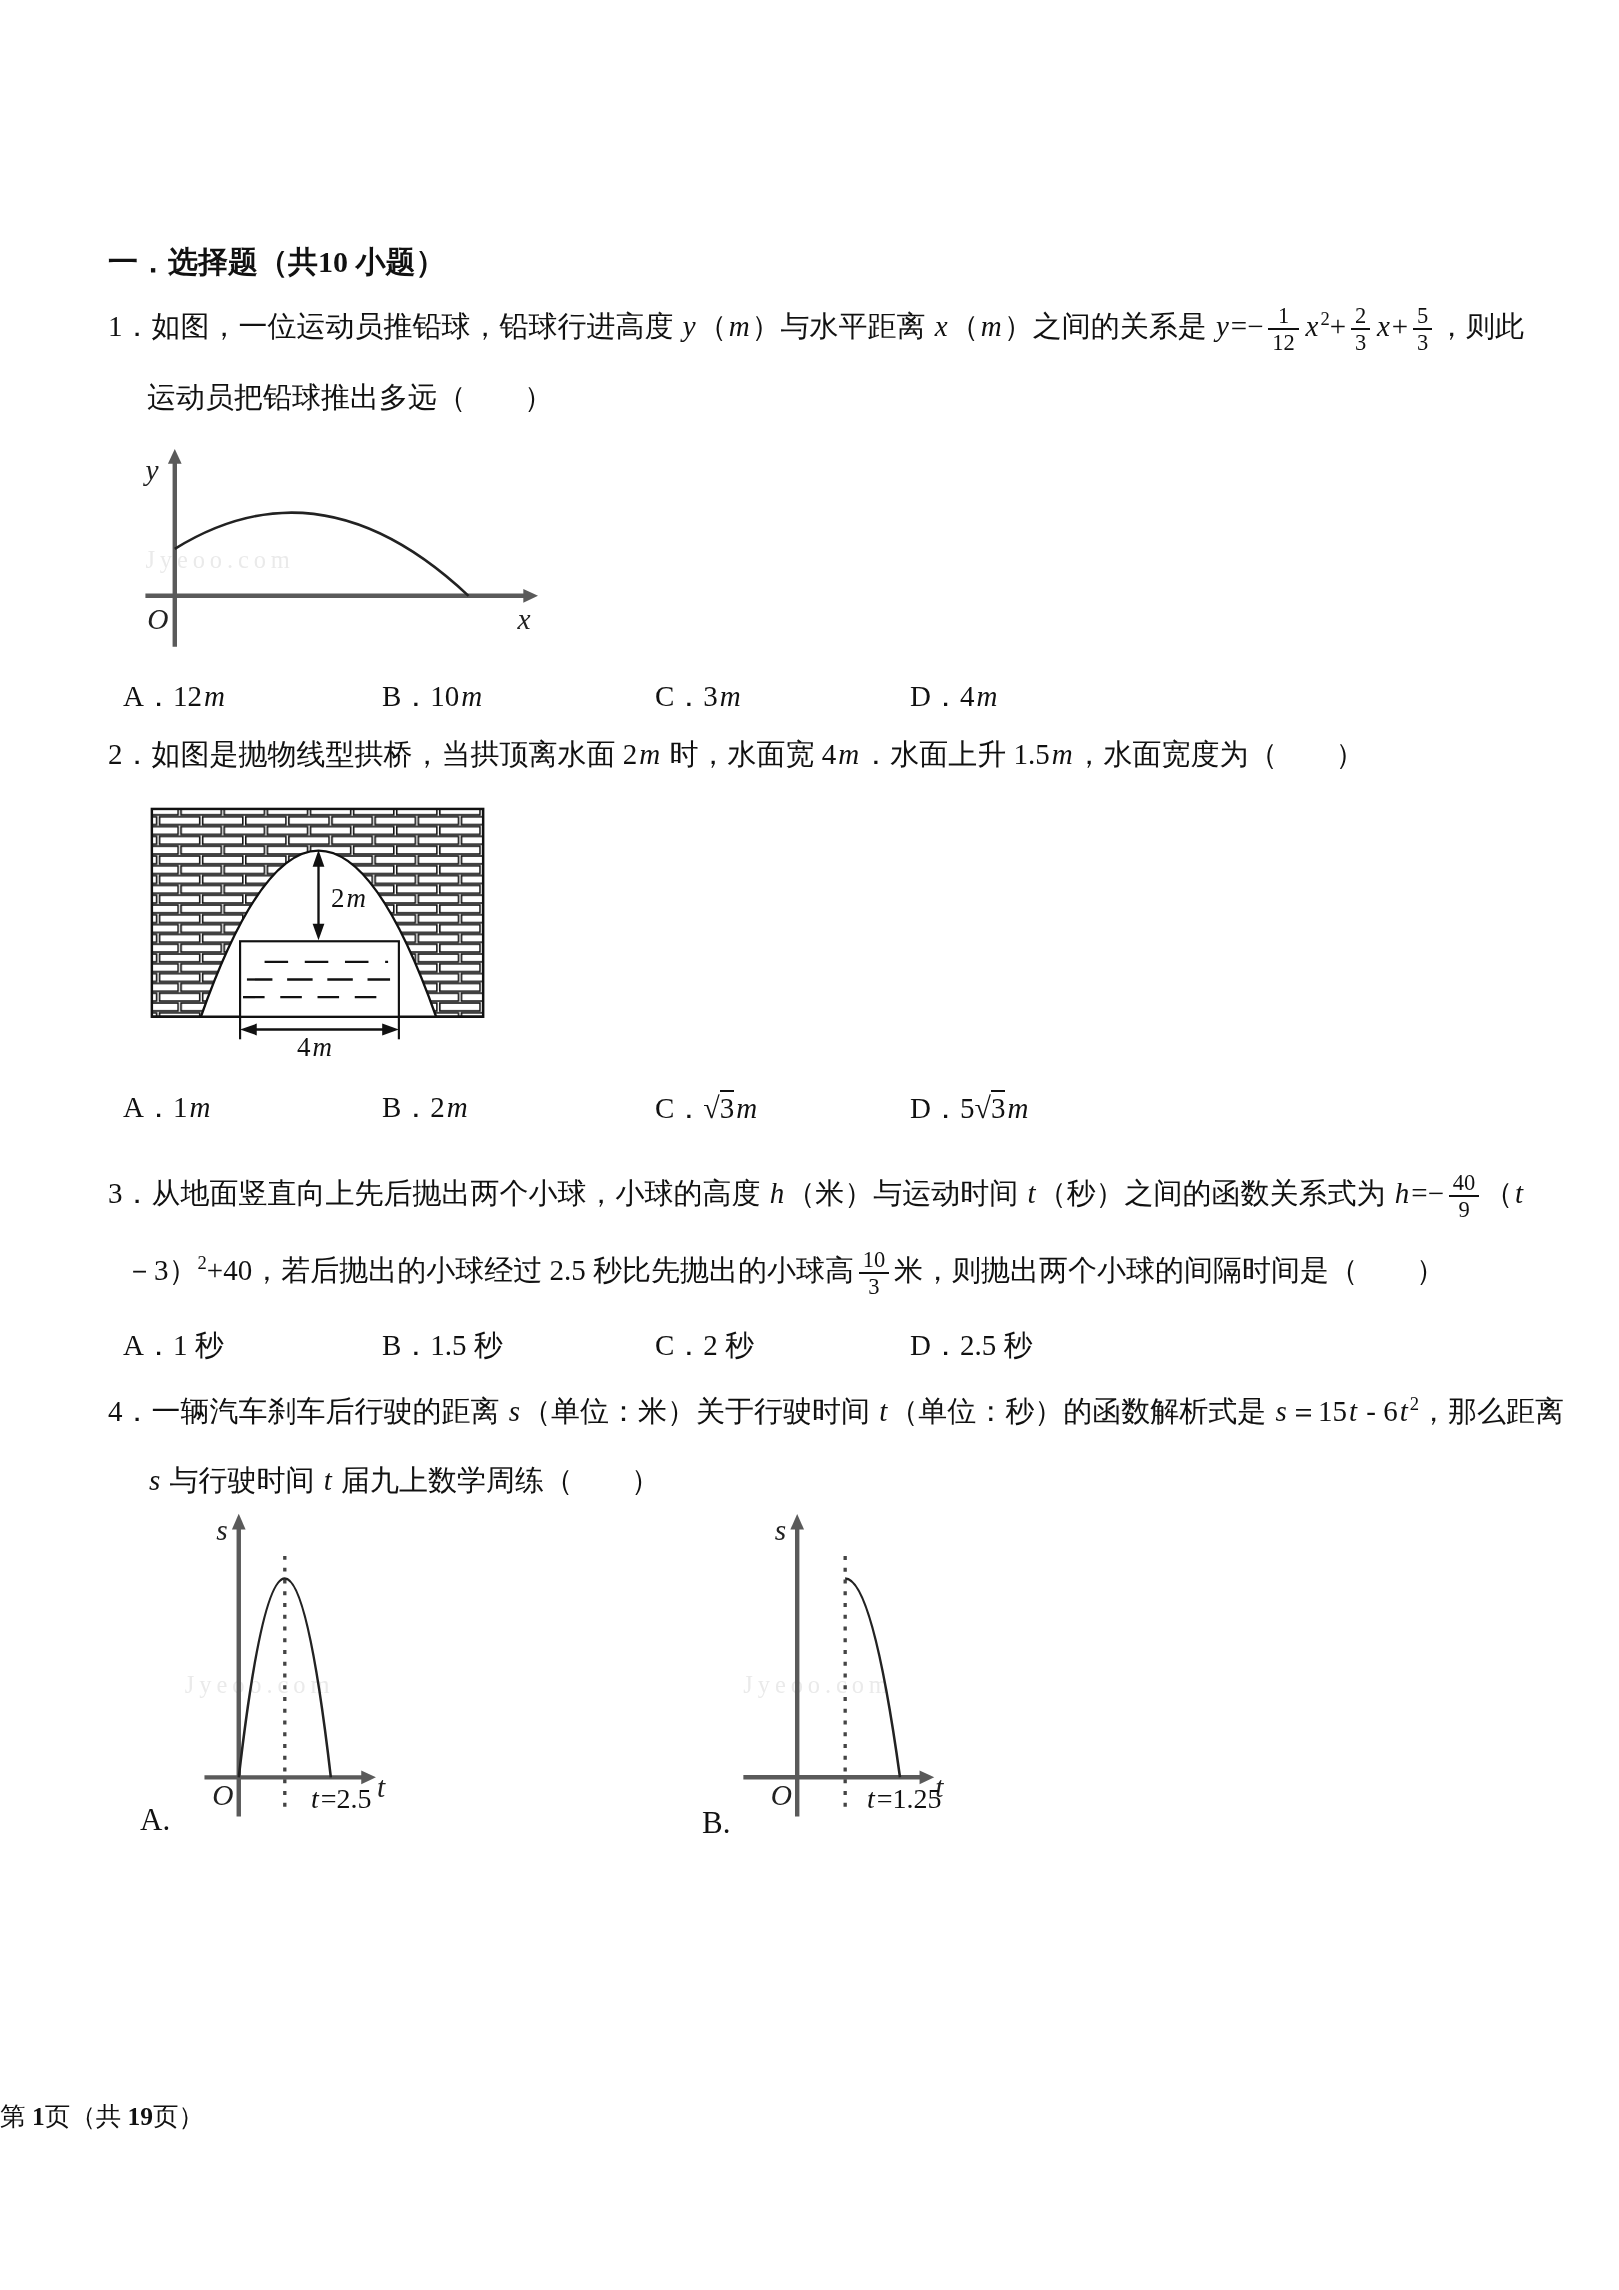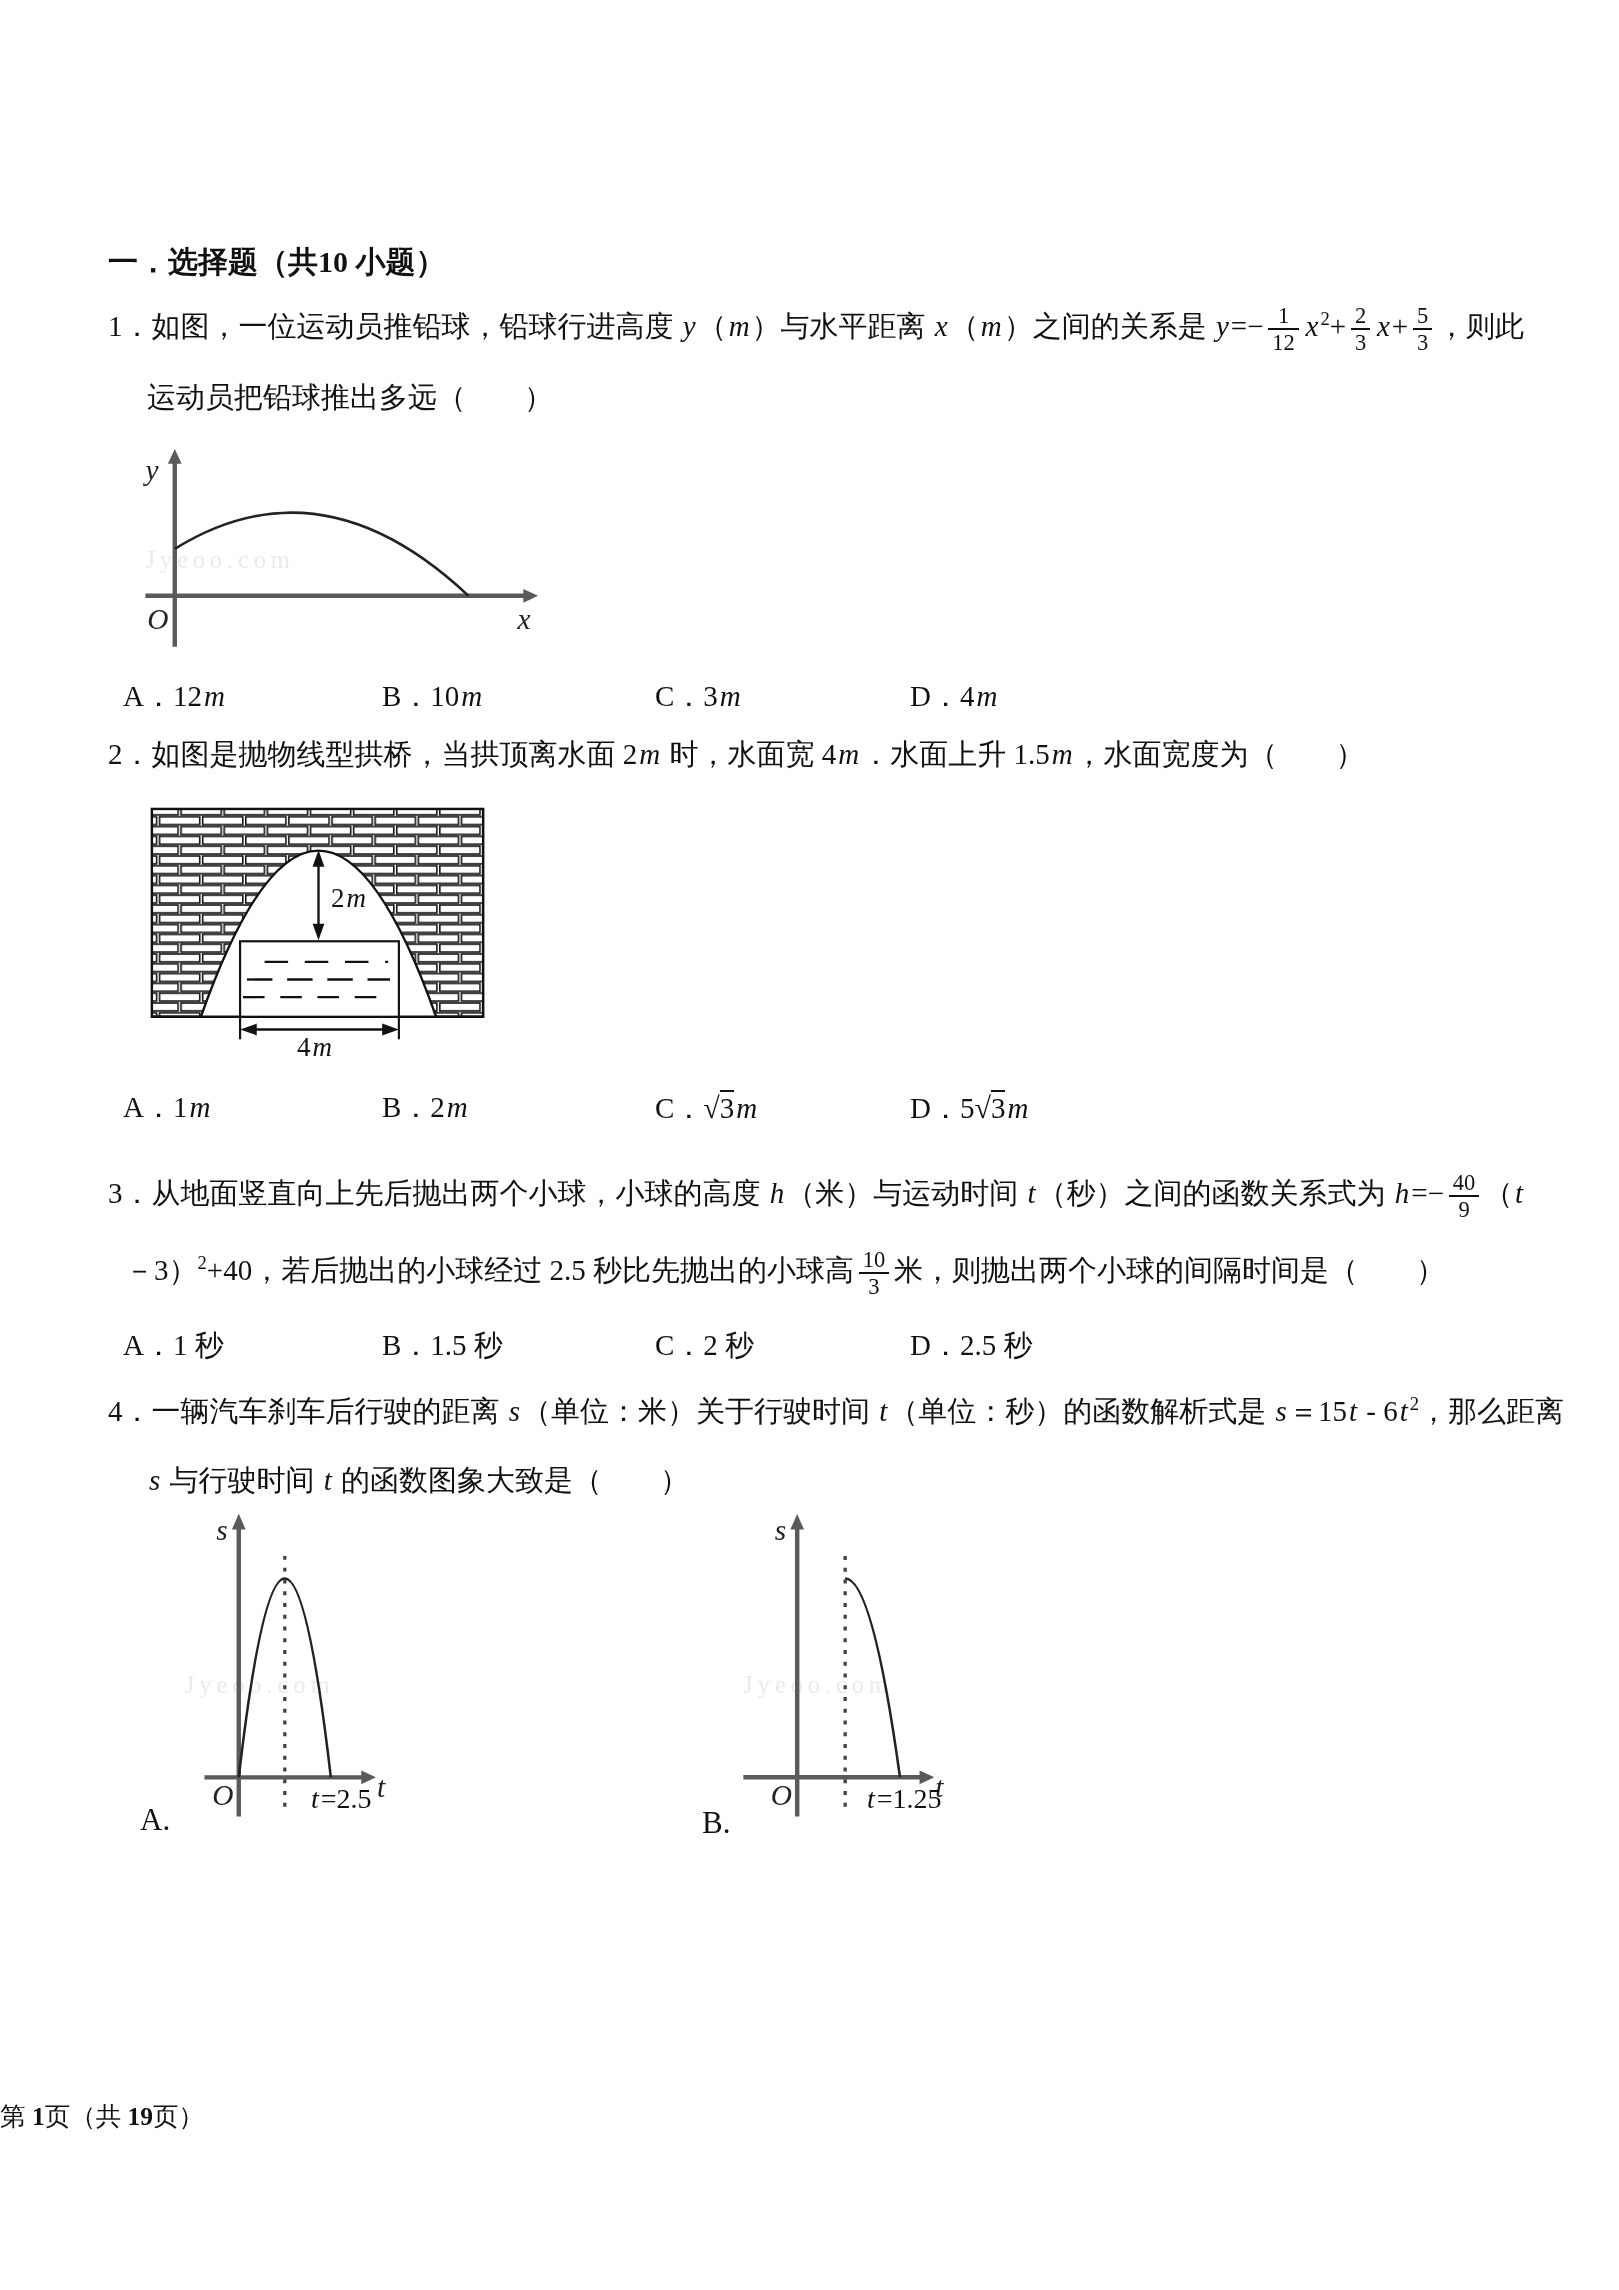--- a/index.html
+++ b/index.html
@@ -104,21 +104,21 @@
   <div class="abs line" style="top:1241px;left:125px;"><span>－3）</span><span class="seg-sup">2</span><span>+40，若后抛出的小球经过 2.5 秒比先抛出的小球高</span><span class="frac"><span class="num">10</span><span class="den">3</span></span><span>米，则抛出两个小球的间隔时间是（　　）</span></div>
 
   <div class="abs opt-row" style="top:1316px;">
     <span class="opt c1"><span>A．1 秒</span></span>
     <span class="opt c2"><span>B．1.5 秒</span></span>
     <span class="opt c3"><span>C．2 秒</span></span>
     <span class="opt c4"><span>D．2.5 秒</span></span>
   </div>
 
   <div class="abs line" style="top:1382px;left:108px;"><span>4．一辆汽车刹车后行驶的距离 </span><span class="seg-i">s</span><span>（单位：米）关于行驶时间 </span><span class="seg-i">t</span><span>（单位：秒）的函数解析式是 </span><span class="seg-i">s</span><span>＝15</span><span class="seg-i">t</span><span> - 6</span><span class="seg-i">t</span><span class="seg-sup">2</span><span>，那么距离</span></div>
-  <div class="abs line" style="top:1451px;left:147px;"><span class="seg-i">s</span><span> 与行驶时间 </span><span class="seg-i">t</span><span> 的函数图象大致是（　　）</span></div>
+  <div class="abs line" style="top:1451px;left:147px;"><span class="seg-i">s</span><span> 与行驶时间 </span><span class="seg-i">t</span><span> 届九上数学周练（　　）</span></div>
 
   <svg class="abs" style="left:118px;top:1505px;" width="363" height="338" viewBox="0 0 370 345">
     <text class="wm" x="68" y="192">Jyeoo.com</text>
     <line x1="123" y1="20" x2="123" y2="318" stroke="#5a5a5a" stroke-width="4.5"></line>
     <polygon points="123,9 116,25 130,25" fill="#5a5a5a"></polygon>
     <line x1="88" y1="278" x2="252" y2="278" stroke="#5a5a5a" stroke-width="4.5"></line>
     <polygon points="263,278 248,271 248,285" fill="#5a5a5a"></polygon>
     <line x1="170" y1="52" x2="170" y2="308" stroke="#444" stroke-width="3.4" stroke-dasharray="4 8"></line>
     <path d="M 123 278 Q 170 -128 217 278" fill="none" stroke="#222" stroke-width="2.6"></path>
     <text class="axis-label" x="100" y="36">s</text>

